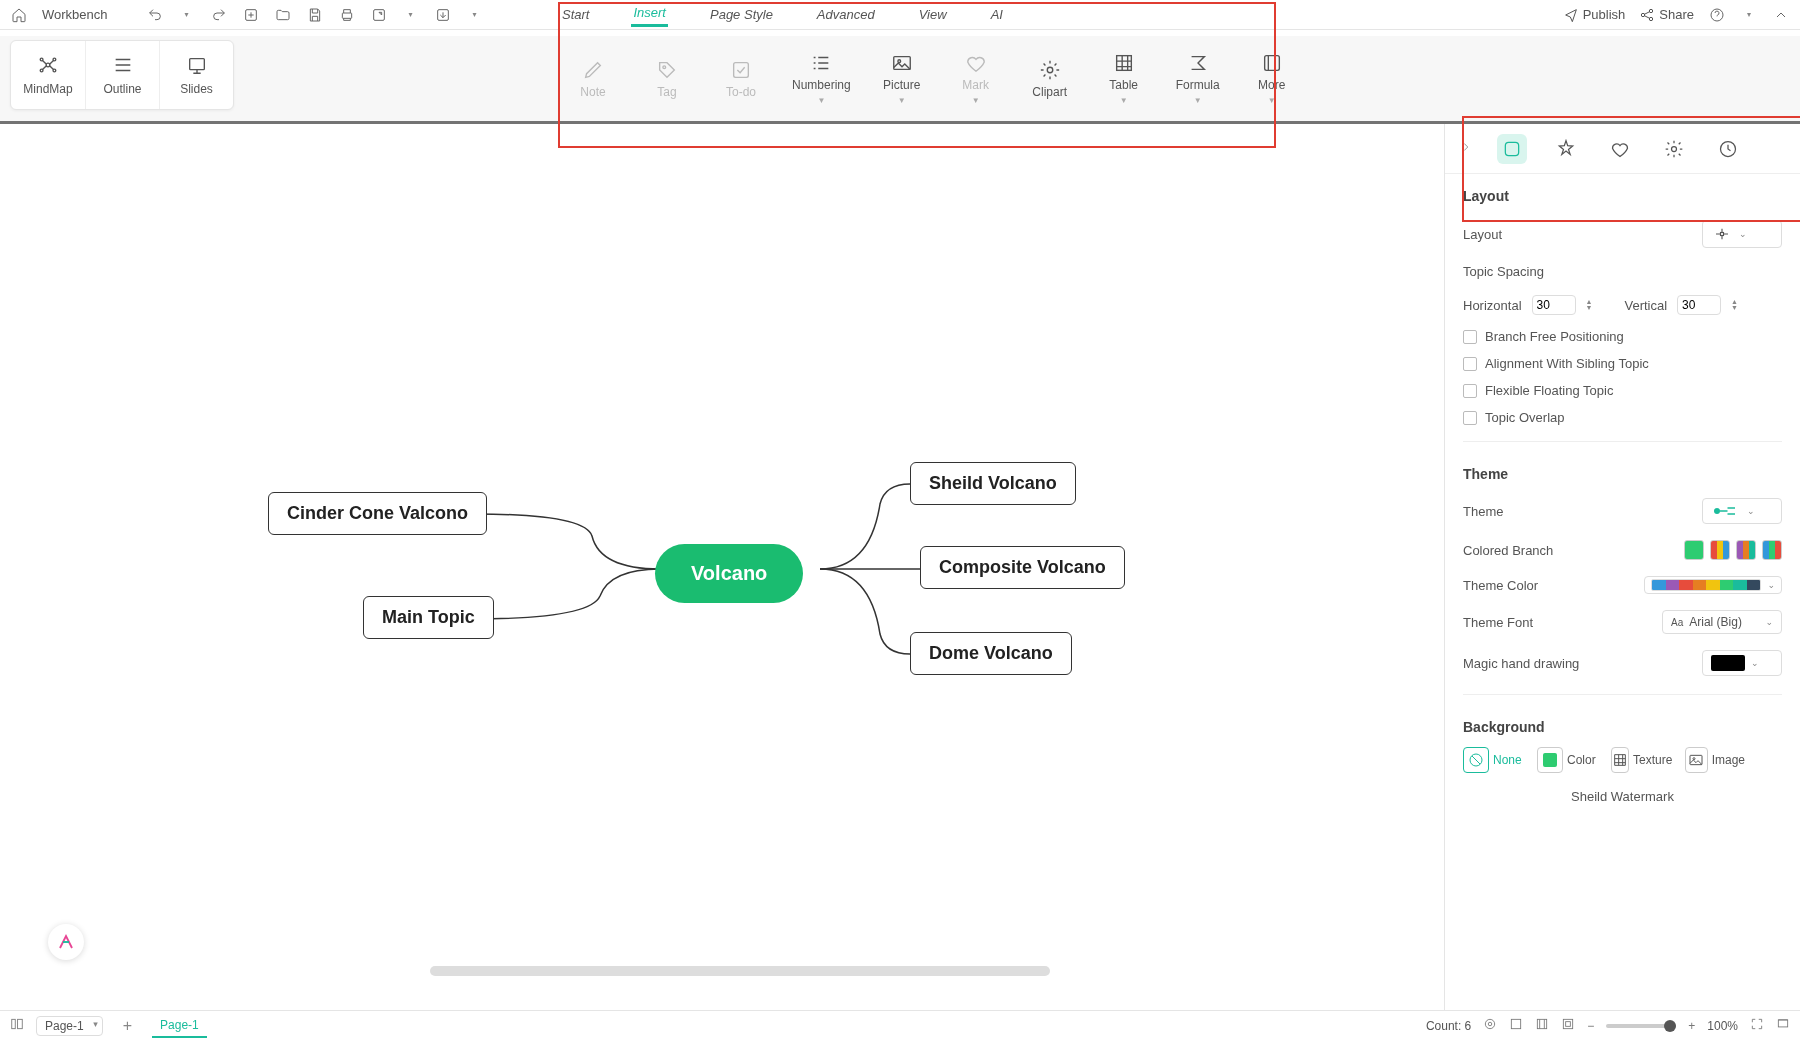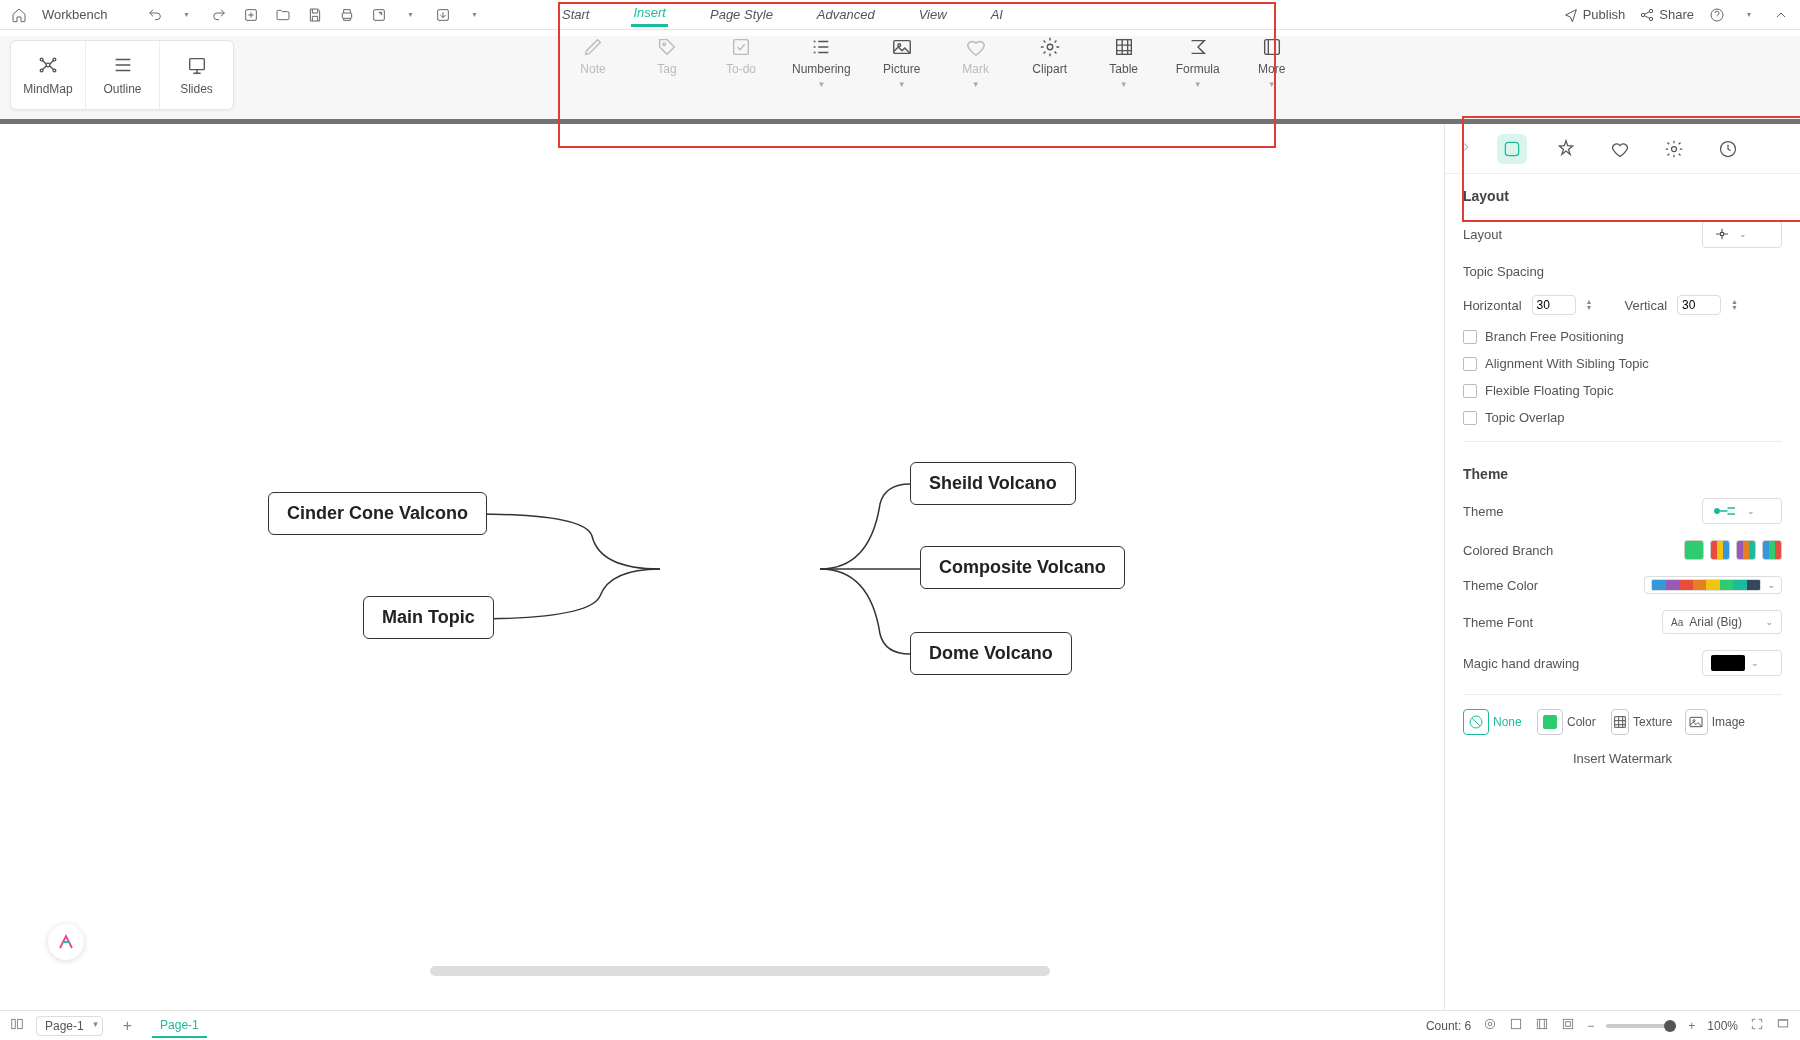--- a/index.html
+++ b/index.html
@@ -22,21 +22,21 @@
 
 .redbox1 { position: absolute; top: 2px; left: 558px; width: 718px; height: 146px; border: 2px solid #e03c31; z-index: 10; pointer-events: none; }
 .redbox2 { position: absolute; top: 116px; left: 1462px; width: 356px; height: 106px; border: 2px solid #e03c31; z-index: 10; pointer-events: none; }
 
 
 .viewmodes { position: absolute; top: 40px; left: 10px; display: flex; background: #fff; border: 1px solid #e5e5e5; border-radius: 6px; overflow: hidden; box-shadow: 0 1px 3px rgba(0,0,0,0.05); z-index: 3; }
 .viewmodes .vm { width: 74px; height: 68px; display: flex; flex-direction: column; align-items: center; justify-content: center; gap: 6px; font-size: 12px; color: #555; cursor: pointer; }
 .viewmodes .vm + .vm { border-left: 1px solid #eee; }
 
 
-.ribbon { position: absolute; top: 36px; left: 0; right: 0; height: 88px; background: #f7f7f7; border-bottom: 5px solid #737373; display: flex; align-items: flex-start; padding-left: 570px; gap: 28px; z-index: 2; }
+.ribbon { position: absolute; top: 36px; left: 0; right: 0; height: 88px; background: #f7f7f7; border-bottom: 3px solid #737373; display: flex; align-items: center; padding-left: 570px; gap: 28px; z-index: 2; }
 .ribbon .tool { display: flex; flex-direction: column; align-items: center; gap: 4px; font-size: 12px; color: #555; cursor: pointer; min-width: 46px; }
 .ribbon .tool.disabled { color: #bbb; cursor: default; }
 .ribbon .tool .caret { font-size: 8px; color: #aaa; }
 
 
 .canvas { position: absolute; top: 124px; left: 0; right: 356px; bottom: 30px; background: #fff; overflow: hidden; }
 .canvas svg.connectors { position: absolute; top: 0; left: 0; width: 100%; height: 100%; }
 .node { position: absolute; border: 1.5px solid #333; border-radius: 6px; background: #fff; padding: 10px 18px; font-size: 18px; font-weight: 600; color: #222; white-space: nowrap; }
 .node.center { background: #1abc70; border: none; border-radius: 999px; color: #fff; padding: 18px 36px; font-size: 20px; }
 
@@ -290,20 +290,21 @@
 <div class="redbox2"></div>
 
 <div class="canvas">
   <svg class="connectors">
     <path d="M 660 445 Q 600 445 592 412 Q 585 390 475 390" stroke="#333" stroke-width="1.5" fill="none"></path>
     <path d="M 660 445 Q 610 445 600 472 Q 590 495 472 495" stroke="#333" stroke-width="1.5" fill="none"></path>
     <path d="M 820 445 Q 870 445 880 380 Q 885 360 910 360" stroke="#333" stroke-width="1.5" fill="none"></path>
     <path d="M 820 445 L 920 445" stroke="#333" stroke-width="1.5" fill="none"></path>
     <path d="M 820 445 Q 870 445 880 510 Q 885 530 910 530" stroke="#333" stroke-width="1.5" fill="none"></path>
   </svg>
+  <div class="node center" style="left:655px; top:420px;">Volcano</div>
   <div class="node" style="left:268px; top:368px;">Cinder Cone Valcono</div>
   <div class="node" style="left:363px; top:472px;">Main Topic</div>
   <div class="node" style="left:910px; top:338px;">Sheild Volcano</div>
   <div class="node" style="left:920px; top:422px;">Composite Volcano</div>
   <div class="node" style="left:910px; top:508px;">Dome Volcano</div>
 
   <div class="logo-bubble">
       <svg width="18" height="18" viewBox="0 0 24 24">
         <path d="M4 20 L12 4 L20 20" stroke="#e74694" stroke-width="2.5"></path>
         <path d="M8 12 L16 12" stroke="#1abc9c" stroke-width="2.5"></path>
@@ -443,20 +444,21 @@
   </div>
   <div class="row">
     <span class="lbl">Magic hand drawing</span>
     <span class="select">
         <span style="width:34px;height:16px;background:#000;border-radius:2px"></span>
         <span style="font-size:9px;color:#888">⌄</span>
       </span>
   </div>
   <hr>
 
+  <div class="section-title">Background</div>
   <div class="bg-options">
     <div class="bg-opt active">
         <span class="sq">
           <svg width="16" height="16" viewBox="0 0 24 24">
             <circle cx="12" cy="12" r="9"></circle>
             <path d="M6 6l12 12"></path>
           </svg>
         </span>
         <span>None</span>
       </div>
@@ -478,21 +480,21 @@
         <span class="sq">
           <svg width="16" height="16" viewBox="0 0 24 24">
             <rect x="3" y="5" width="18" height="14" rx="1"></rect>
             <circle cx="9" cy="10" r="1.5"></circle>
             <path d="M3 17l5-5 4 4 3-3 6 6"></path>
           </svg>
         </span>
         <span>Image</span>
       </div>
   </div>
-  <div class="insert-wm">Insert Watermark</div>
+  <div class="insert-wm">Sheild Watermark</div>
 </div>
 
 <div class="watermark-note">
   <div style="font-size:17px">Activate Windows</div>
   <div>Go to Settings to activate Windows.</div>
 </div>
 
 <div class="bottombar">
   <span class="ib"><svg width="14" height="14" viewBox="0 0 24 24">
         <rect x="3" y="4" width="6" height="16"></rect>

